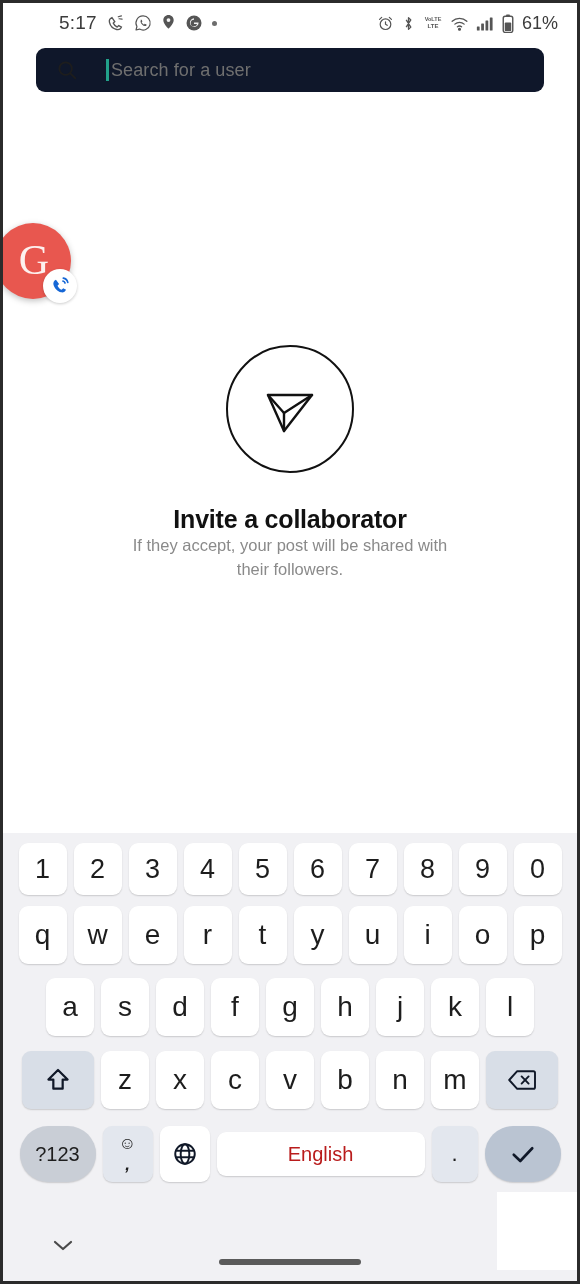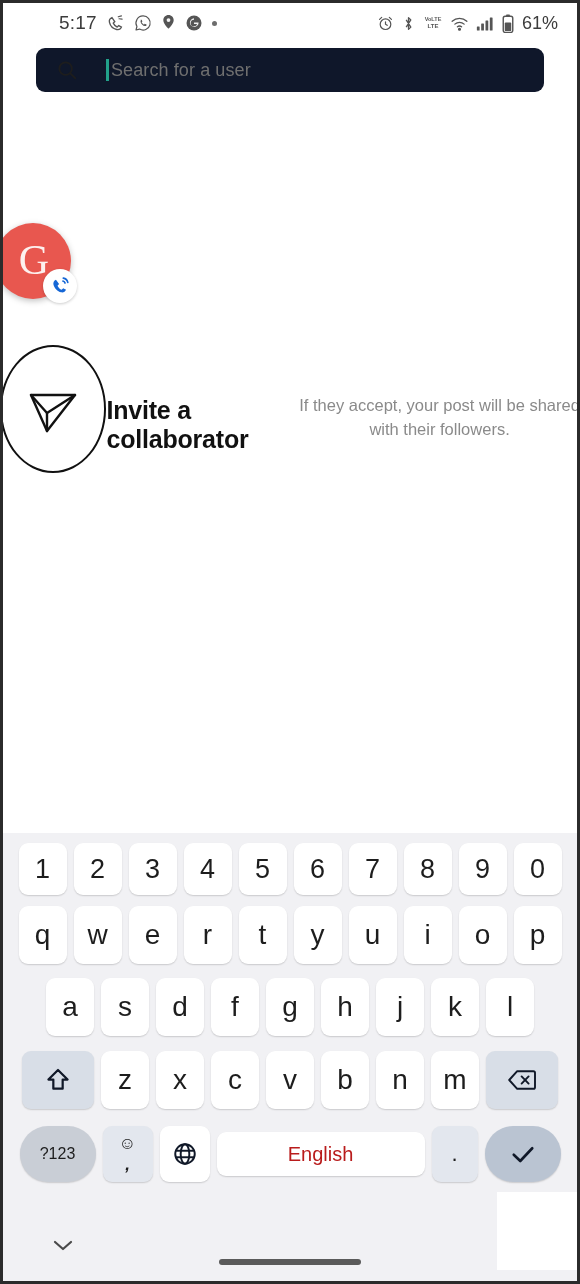--- a/index.html
+++ b/index.html
@@ -64,32 +64,32 @@
   #call-badge {
     position:absolute; right:-6px; bottom:-4px;
     width:34px; height:34px; border-radius:50%;
     background:#ffffff; display:flex; align-items:center; justify-content:center;
     box-shadow:0 1px 3px rgba(0,0,0,.2);
   }
 
   
   #empty {
     position:absolute; left:0; top:345px; width:580px;
-    display:flex; flex-direction:row; align-items:center;
+    display:flex; flex-direction:column; align-items:center;
   }
   #send-circle {
     width:128px; height:128px; border-radius:50%;
     border:2.5px solid #111111;
     display:flex; align-items:center; justify-content:center;
   }
   #empty-title {
     margin-top:32px; font-size:25px; font-weight:bold; color:#111111; letter-spacing:-.2px;
   }
   #empty-sub {
-    margin-top:18px; width:340px; text-align:center;
+    margin-top:0; width:340px; text-align:center;
     font-size:16.5px; color:#8a8a8a; line-height:1.45;
   }
 
   
   #keyboard {
     position:absolute; left:3px; bottom:3px; width:574px; height:448px;
     background:#f1f1f4;
   }
   .krow { display:flex; justify-content:center; align-items:center; }
   .krow-num { height:66px; gap:7px; padding-top:6px; }
@@ -104,21 +104,21 @@
     box-shadow:0 1px 1.5px rgba(0,0,0,.16);
     font-size:28px; color:#1d1d1d; font-weight:300;
     font-family:"Liberation Sans", sans-serif;
   }
   .k-num  { width:48px; height:52px; font-size:27px; }
   .k-ltr  { width:48px; height:58px; }
   .k-mid  { width:48px; height:58px; }
   .k-fn   { background:#d8dee7; }
   .k-shift{ width:72px; height:58px; }
   .k-bksp { width:72px; height:58px; }
-  .k-123  { width:76px; height:56px; border-radius:28px; background:#c9ced6; font-size:16px; }
+  .k-123  { width:76px; height:56px; border-radius:28px; background:#c9ced6; font-size:20px; }
   .k-emoji{ width:50px; height:56px; background:#e3e7ee; flex-direction:column; gap:4px; }
   .k-globe{ width:50px; height:56px; }
   .k-space{ width:208px; height:44px; font-size:20px; color:#b91c1c; }
   .k-period{ width:46px; height:56px; background:#e3e7ee; font-size:22px; }
   .k-enter{ width:76px; height:56px; border-radius:28px; background:#bac4d2; }
   .emo-smiley{ font-size:17px; line-height:1; color:#1d1d1d; }
   .emo-comma{ font-size:17px; line-height:1; color:#1d1d1d; font-style:italic; font-weight:bold; }
 
   
   #white-artifact {

